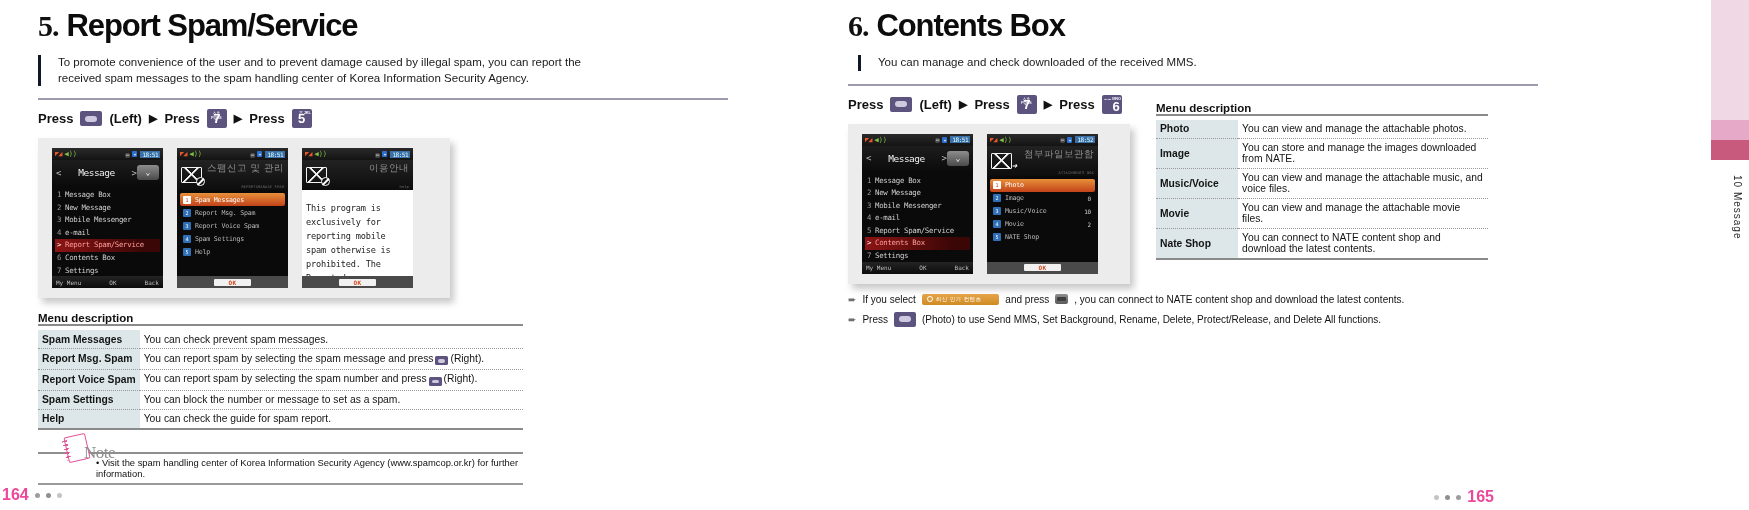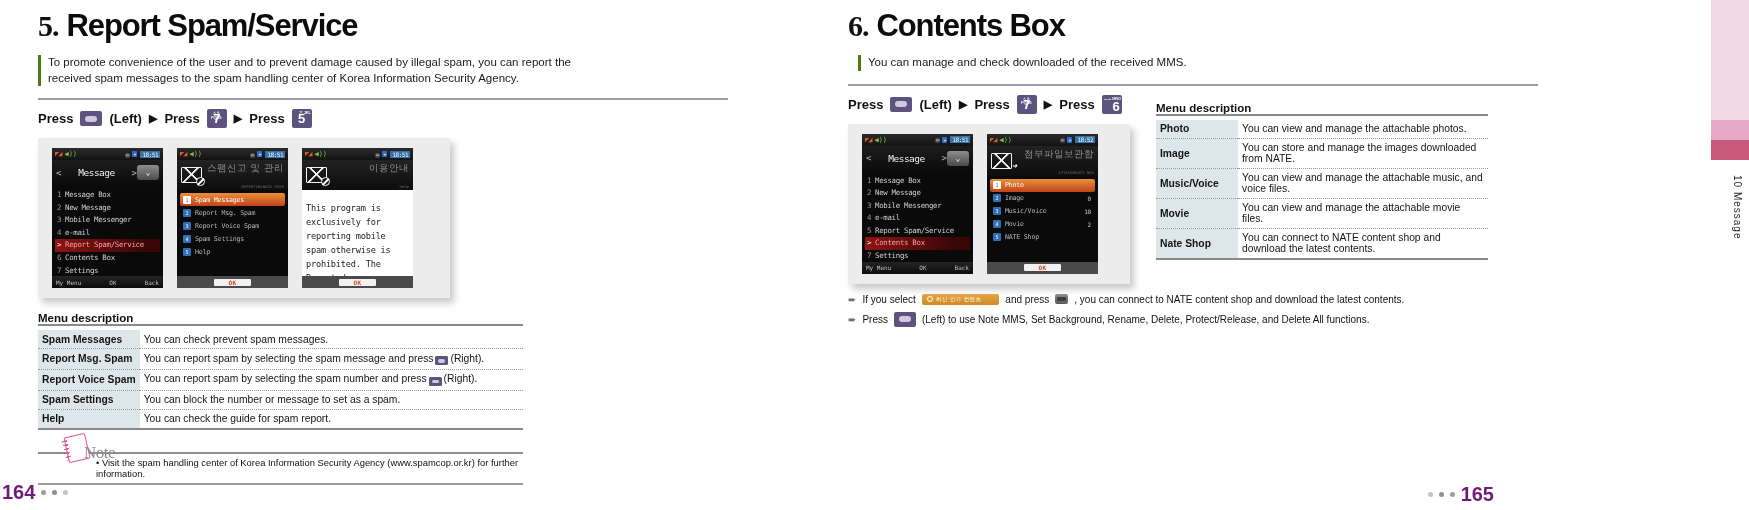--- a/index.html
+++ b/index.html
@@ -21,22 +21,22 @@
   .sec-num {
     font-family: "Liberation Serif", serif;
     font-size: 30px; font-weight: 700; color: #111;
     letter-spacing: -1px;
   }
   .sec-title {
     font-size: 31px; font-weight: 700; color: #0c0c0c;
     letter-spacing: -1.1px;
   }
   .intro {
-    margin-top: 11px; padding-left: 7px;
-    border-left: 3px solid #4d7c0f;
+    margin-top: 11px; padding-left: 17px;
+    border-left: 3px solid #0f172a;
     font-size: 11.5px; line-height: 15.5px; color: #1a1a1a;
     max-width: 560px;
   }
   .rule {
     margin-top: 9px; height: 2px; background: #7d7a93; opacity: .75;
   }
 
   
   .press-row {
     display: flex; align-items: center; gap: 7px;
@@ -223,21 +223,21 @@
     font-family:"Liberation Serif", serif;
     font-size: 17px; color: #8d8d8d; transform: translateY(2px) translateX(-6px);
     letter-spacing: -.5px;
   }
   .note-text { font-size: 9.4px; color: #111; padding: 3px 0 3px 58px; }
 
   
   .folio { position: absolute; bottom: 4px; display: flex; align-items: center; gap: 6px; }
   .folio-l { left: 0; }
   .folio-r { right: 86px; flex-direction: row; }
-  .folio .num { font-size: 20px; font-weight: 700; color: #701a75; }
+  .folio .num { font-size: 16px; font-weight: 700; color: #ec4899; }
   .dot { width: 5px; height: 5px; border-radius: 50%; background: #9d9d9d; }
   .dot.d2 { background:#8f8f8f;} .dot.d3 { background:#c4c4c4;}
 
   
   .rail { position: absolute; right: 0; top: 0; width: 43px; height: 510px; }
   .rail .blk { position:absolute; left:5px; width: 38px; }
   .rail .b1 { top: 0;   height: 120px; background: #f0d8e4; }
   .rail .b2 { top: 120px; height: 20px; background: #e6aac8; }
   .rail .b3 { top: 140px; height: 20px; background: #c85a7e; }
   .rail .b4 { top: 160px; height: 350px; background: #ffffff; }
@@ -626,21 +626,21 @@
         <span>and press</span>
         <span class="ok-icn"></span>
         <span>, you can connect to NATE content shop and download the latest contents.</span>
       </div>
       <div class="bul">
         <span class="bul-ic">➨</span>
         <span>Press</span>
         <span class="key key-nav">
             <i></i>
           </span>
-        <span>(Left) to use Note MMS, Set Background, Rename, Delete, Protect/Release, and Delete All functions.</span>
+        <span>(Photo) to use Send MMS, Set Background, Rename, Delete, Protect/Release, and Delete All functions.</span>
       </div>
     </div>
 
     <div class="folio folio-r">
       <span class="dot d3"></span>
         <span class="dot d2"></span>
         <span class="dot"></span>
       <span class="num">165</span>
     </div>
   </div>

